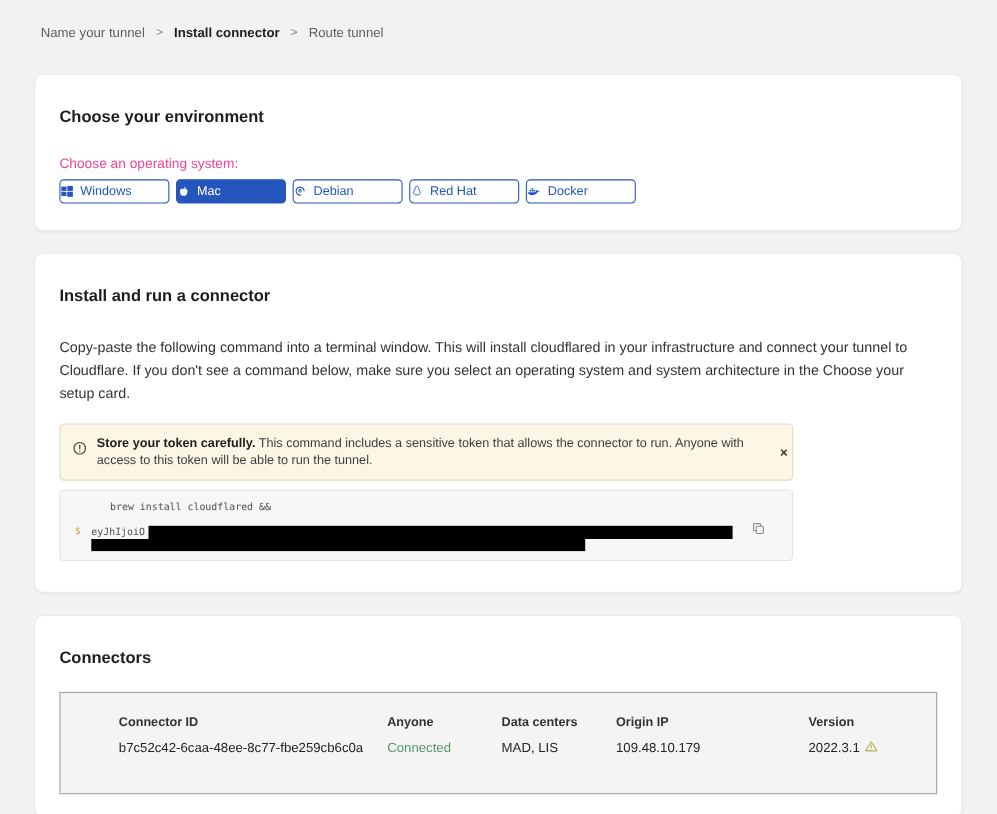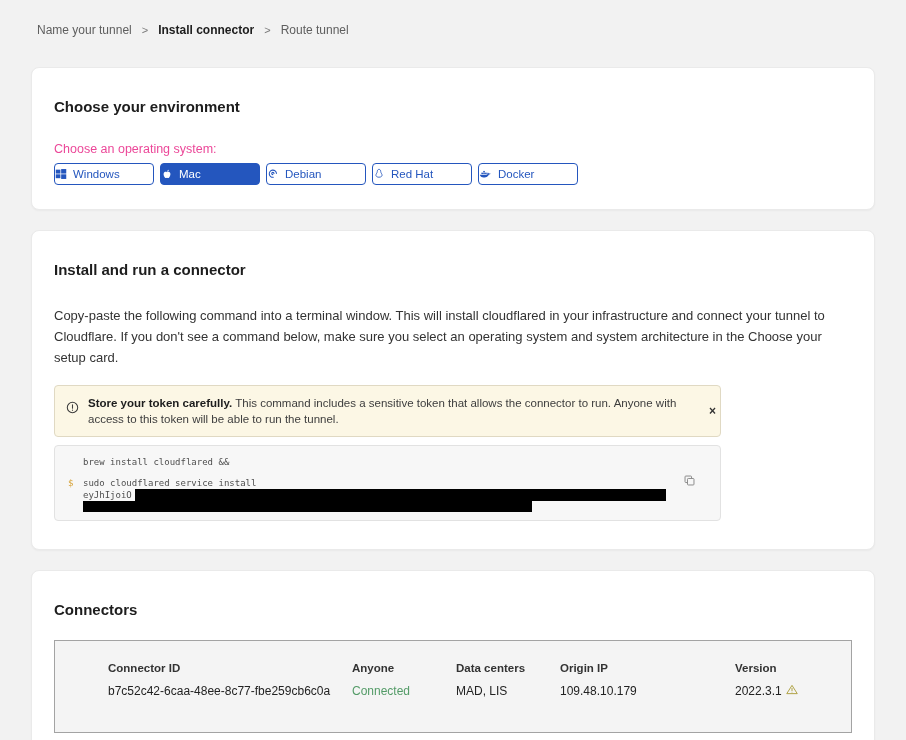--- a/index.html
+++ b/index.html
@@ -57,21 +57,21 @@
 
   .codeblock {
     margin-top:8px; width:667px; position:relative;
     background:#f7f7f7; border:1px solid #e2e2e2; border-radius:4px;
     padding:11px 40px 8px 13px;
     font-family:"DejaVu Sans Mono", monospace;
     font-size:9px; line-height:11px; color:#4f4f4f;
   }
   .code-line { display:flex; }
   .prompt-col { width:15px; flex:0 0 auto; color:#d6a135; }
-  .line1 { margin-bottom:10px; }
+  .line1 { margin-bottom:10px;gap:17px; }
   .redact { display:inline-block; background:#000; height:12px; vertical-align:middle; }
   .redact.bar1 { width:531px; margin-left:3px; }
   .redact.bar2 { width:449px; height:11px; display:block; }
   .copy-btn {
     position:absolute; right:24px; top:28px;
     background:none; border:none; cursor:pointer; padding:0;
   }
 
   
   .connectors-table {
@@ -178,21 +178,20 @@
     </div>
 
     <div class="codeblock">
       <div class="code-line line1">
         <span class="prompt-col"></span>
         <span>brew install cloudflared &amp;&amp;</span>
       </div>
       <div class="code-line">
         <span class="prompt-col">$</span>
         <div>
-          <div>sudo cloudflared service install</div>
           <div>
             <span>eyJhIjoiO</span><span class="redact bar1"></span>
           </div>
           <span class="redact bar2"></span>
         </div>
       </div>
       <button class="copy-btn">
         <span>
           <svg width="13" height="13" viewBox="0 0 16 16" fill="none" stroke="#8a8a8a" stroke-width="1.2">
             <rect x="2.5" y="2.5" width="8" height="8" rx="1"></rect>

